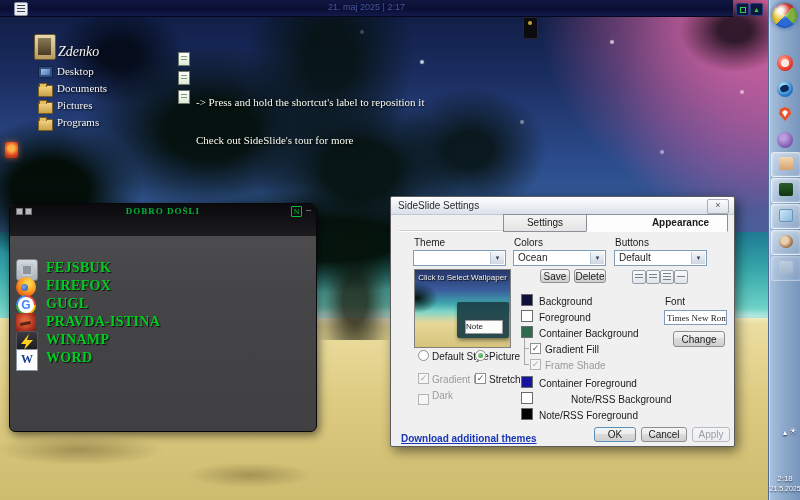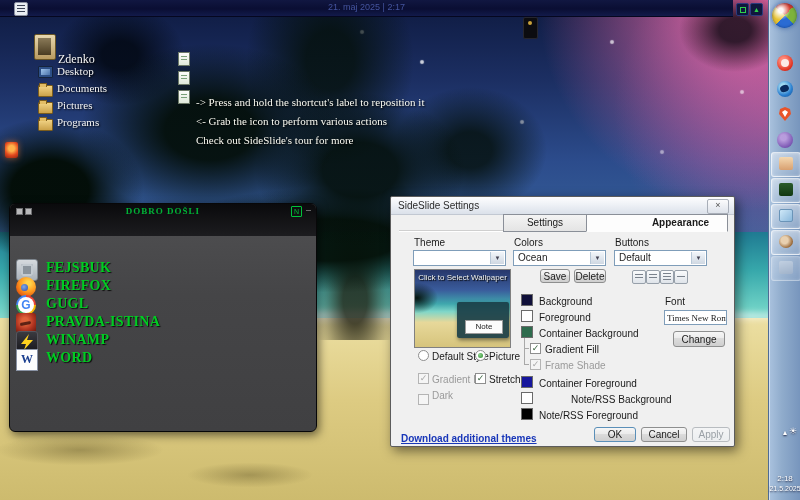--- a/index.html
+++ b/index.html
@@ -135,21 +135,21 @@
   .mini-btn i{position:absolute;left:2px;right:2px;height:1px;background:#7a828c;}
   .thumb{position:absolute;left:23px;top:72px;width:95px;height:77px;border:1px solid #808080;
     background:linear-gradient(180deg,#27376b 0%,#3a5c9c 26%,#3fa8ad 44%,#7fd6c8 54%,#e7d89a 68%,#d6c47c 100%);overflow:hidden;}
   .thumb-palm{position:absolute;left:-18px;top:8px;width:60px;height:46px;background:
     radial-gradient(ellipse 30px 22px at 20px 20px,rgba(3,14,7,.95),rgba(3,14,7,0) 70%);}
   .thumb-cap{position:absolute;left:0;right:0;top:3px;text-align:center;font-size:8px;color:#f2f2ee;
     text-shadow:1px 1px 1px #000;}
   .note-prev{position:absolute;left:42px;top:32px;width:52px;height:36px;border-radius:2px;
     background:rgba(26,62,70,.92);box-shadow:1px 2px 4px rgba(0,0,0,.5);}
   .note-tag{position:absolute;left:8px;bottom:4px;width:36px;height:12px;background:#fcfcfc;
-    border:1px solid #9a9a9a;text-align:center;line-height:12px;font-size:8px;color:#222;}
+    border:1px solid #9a9a9a;text-align:left;line-height:12px;font-size:8px;color:#222;}
   .cb{position:absolute;width:11px;height:11px;box-sizing:border-box;background:#fff;border:1px solid #8e8e8e;
     text-align:center;line-height:9px;font-size:9px;color:#35603a;}
   .cb.disabled{background:#f5f5f5;border-color:#b4b4b4;color:#a8a8a8;}
   .radio{position:absolute;width:11px;height:11px;box-sizing:border-box;border:1px solid #8e8e8e;border-radius:50%;background:#fff;}
   .radio.sel::after{content:"";position:absolute;inset:2px;border-radius:50%;
     background:radial-gradient(circle at 35% 35%,#8fd48f,#2d8a2d);}
   .swatch{position:absolute;width:12px;height:12px;box-sizing:border-box;border:1px solid #6a6a6a;}
   .tree-v{position:absolute;left:133px;top:141px;width:1px;height:27px;background:#a8a8a8;}
   .tree-h{position:absolute;width:5px;height:1px;background:#a8a8a8;}
   .fontbox{position:absolute;left:273px;top:113px;width:63px;height:15px;background:#fff;border:1px solid #7f9db9;
@@ -203,41 +203,40 @@
   </div>
   <div class="a tb-btn" style="left:736px;">
       <span class="sq"></span>
     </div>
   <div class="a tb-btn" style="left:750px;"><span>▲</span></div>
 
   <div class="a" style="left:34px;top:34px;width:22px;height:26px;">
     <div style="position:absolute;inset:0;background:linear-gradient(180deg,#e8d8b0,#b89a60);border:1px solid #6a5626;border-radius:2px;"></div>
     <div style="position:absolute;left:4px;top:4px;width:13px;height:17px;background:linear-gradient(180deg,#8a7a58,#4a3c22);"></div>
   </div>
-  <div class="a d-label" style="left:58px;top:52px;font-size:12px;">Zdenko</div>
+  <div class="a d-label" style="left:58px;top:44px;font-size:14px;font-style:italic;">Zdenko</div>
 
   <div class="a monitor" style="left:38px;top:66px;"></div>
   <div class="a d-label" style="left:57px;top:65px;font-size:11px;">Desktop</div>
   <div class="a folder" style="left:38px;top:85px;"></div>
   <div class="a d-label" style="left:57px;top:82px;font-size:11px;">Documents</div>
   <div class="a folder" style="left:38px;top:102px;"></div>
   <div class="a d-label" style="left:57px;top:99px;font-size:11px;">Pictures</div>
   <div class="a folder" style="left:38px;top:119px;"></div>
   <div class="a d-label" style="left:57px;top:116px;font-size:11px;">Programs</div>
 
   <div class="a hint-icon" style="left:178px;top:52px;">
       <i style="top:3px;"></i>
       <i style="top:6px;"></i>
     </div>
   <div class="a hint-text" style="left:196px;top:52px;">-&gt; Press and hold the shortcut's label to reposition it</div>
   <div class="a hint-icon" style="left:178px;top:71px;">
       <i style="top:3px;"></i>
       <i style="top:6px;"></i>
     </div>
-  <div class="a hint-text" style="left:196px;top:71px;">&lt;- Grab the icon to perform various actions</div>
   <div class="a hint-icon" style="left:178px;top:90px;">
       <i style="top:3px;"></i>
       <i style="top:6px;"></i>
     </div>
   <div class="a hint-text" style="left:196px;top:90px;">Check out SideSlide's tour for more</div>
 
   <div class="a mini-red-icon"></div>
   <div class="a mini-dark-icon"></div>
 
   <div class="a panel">

